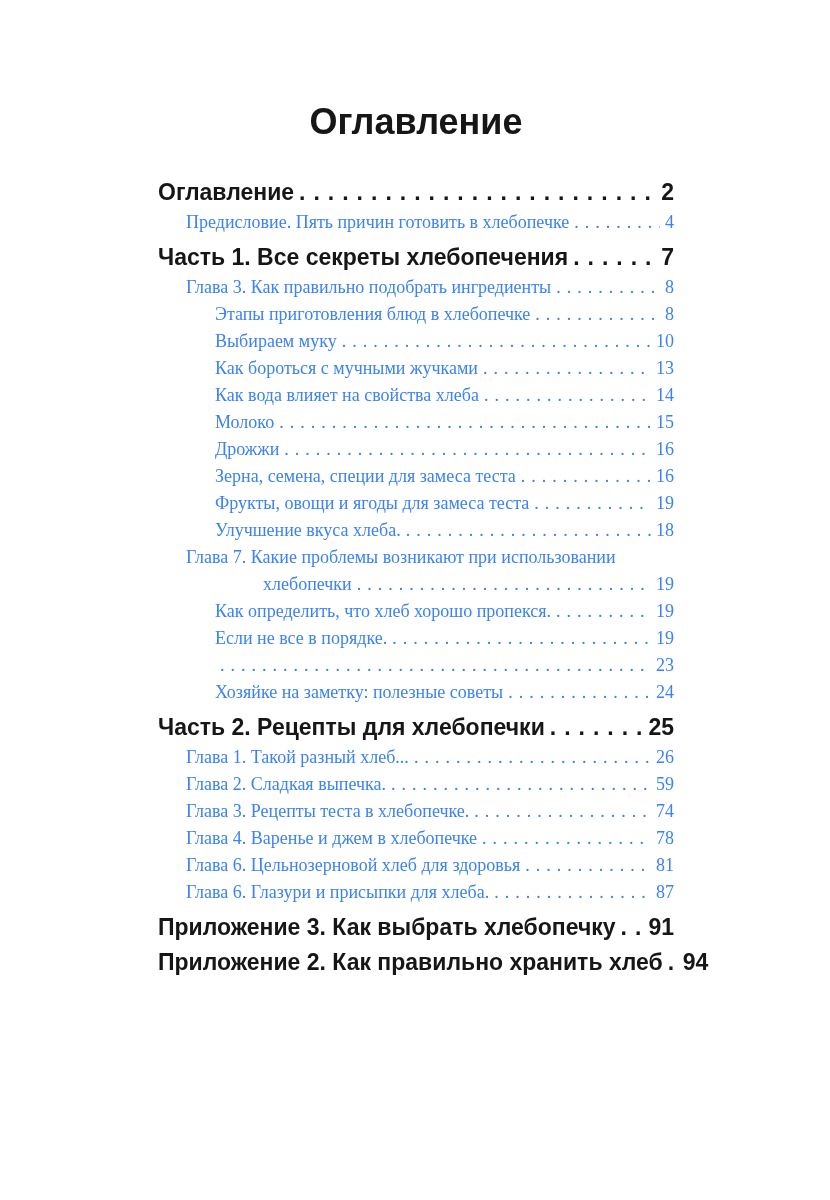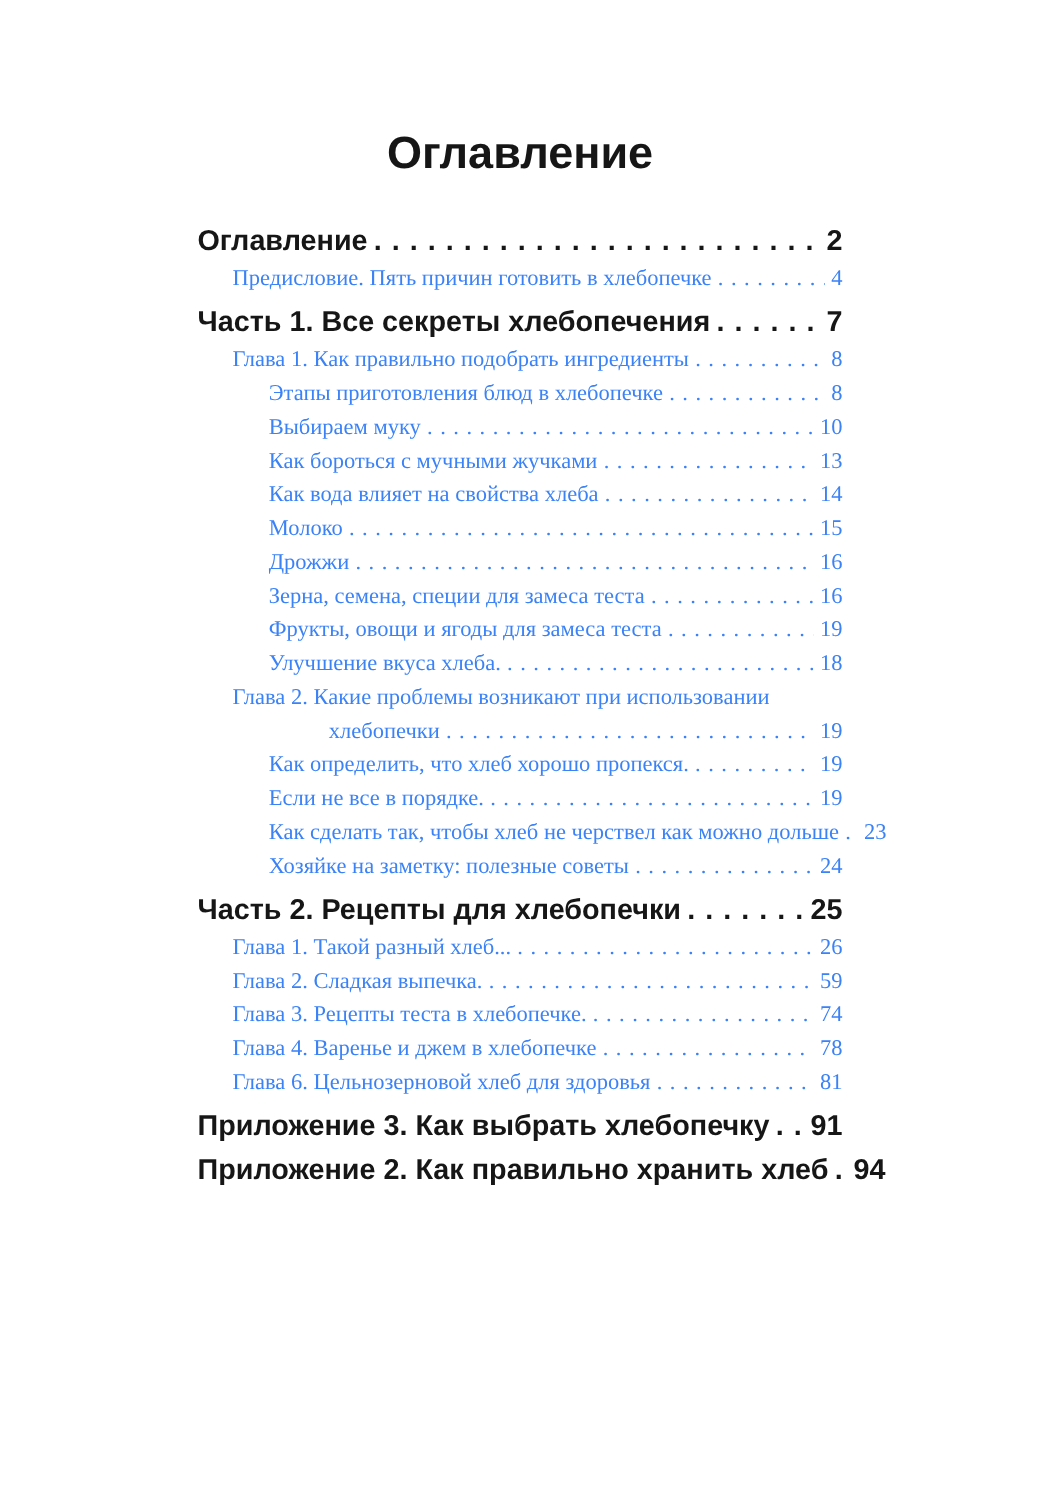--- a/index.html
+++ b/index.html
@@ -92,21 +92,21 @@
         <span class="label">Предисловие. Пять причин готовить в хлебопечке</span>
         <span class="leader"></span>
         <span class="page-num">4</span>
       </div>
       <div class="row lvl0 b">
         <span class="label">Часть 1. Все секреты хлебопечения</span>
         <span class="leader"></span>
         <span class="page-num">7</span>
       </div>
       <div class="row lvl1">
-        <span class="label">Глава 1. Как правильно подобрать ингредиенты</span>
+        <span class="label">Глава 3. Как правильно подобрать ингредиенты</span>
         <span class="leader"></span>
         <span class="page-num">8</span>
       </div>
       <div class="row lvl2">
         <span class="label">Этапы приготовления блюд в хлебопечке</span>
         <span class="leader"></span>
         <span class="page-num">8</span>
       </div>
       <div class="row lvl2">
         <span class="label">Выбираем муку</span>
@@ -142,39 +142,38 @@
         <span class="label">Фрукты, овощи и ягоды для замеса теста</span>
         <span class="leader"></span>
         <span class="page-num">19</span>
       </div>
       <div class="row lvl2">
         <span class="label">Улучшение вкуса хлеба.</span>
         <span class="leader"></span>
         <span class="page-num">18</span>
       </div>
       <div class="row lvl1">
-        <span class="label">Глава 2. Какие проблемы возникают при использовании</span>
+        <span class="label">Глава 7. Какие проблемы возникают при использовании</span>
       </div>
       <div class="row cont">
         <span class="label">хлебопечки</span>
         <span class="leader"></span>
         <span class="page-num">19</span>
       </div>
       <div class="row lvl2">
         <span class="label">Как определить, что хлеб хорошо пропекся.</span>
         <span class="leader"></span>
         <span class="page-num">19</span>
       </div>
       <div class="row lvl2">
         <span class="label">Если не все в порядке.</span>
         <span class="leader"></span>
         <span class="page-num">19</span>
       </div>
       <div class="row lvl2">
-        <span class="label">Как сделать так, чтобы хлеб не черствел как можно дольше</span>
         <span class="leader"></span>
         <span class="page-num">23</span>
       </div>
       <div class="row lvl2">
         <span class="label">Хозяйке на заметку: полезные советы</span>
         <span class="leader"></span>
         <span class="page-num">24</span>
       </div>
       <div class="row lvl0 b">
         <span class="label">Часть 2. Рецепты для хлебопечки</span>
@@ -198,20 +197,25 @@
       </div>
       <div class="row lvl1">
         <span class="label">Глава 4. Варенье и джем в хлебопечке</span>
         <span class="leader"></span>
         <span class="page-num">78</span>
       </div>
       <div class="row lvl1">
         <span class="label">Глава 6. Цельнозерновой хлеб для здоровья</span>
         <span class="leader"></span>
         <span class="page-num">81</span>
+      </div>
+      <div class="row lvl1">
+        <span class="label">Глава 6. Глазури и присыпки для хлеба.</span>
+        <span class="leader"></span>
+        <span class="page-num">87</span>
       </div>
       <div class="row lvl0 b">
         <span class="label">Приложение 3. Как выбрать хлебопечку</span>
         <span class="leader"></span>
         <span class="page-num">91</span>
       </div>
       <div class="row lvl0 b">
         <span class="label">Приложение 2. Как правильно хранить хлеб</span>
         <span class="leader"></span>
         <span class="page-num">94</span>

